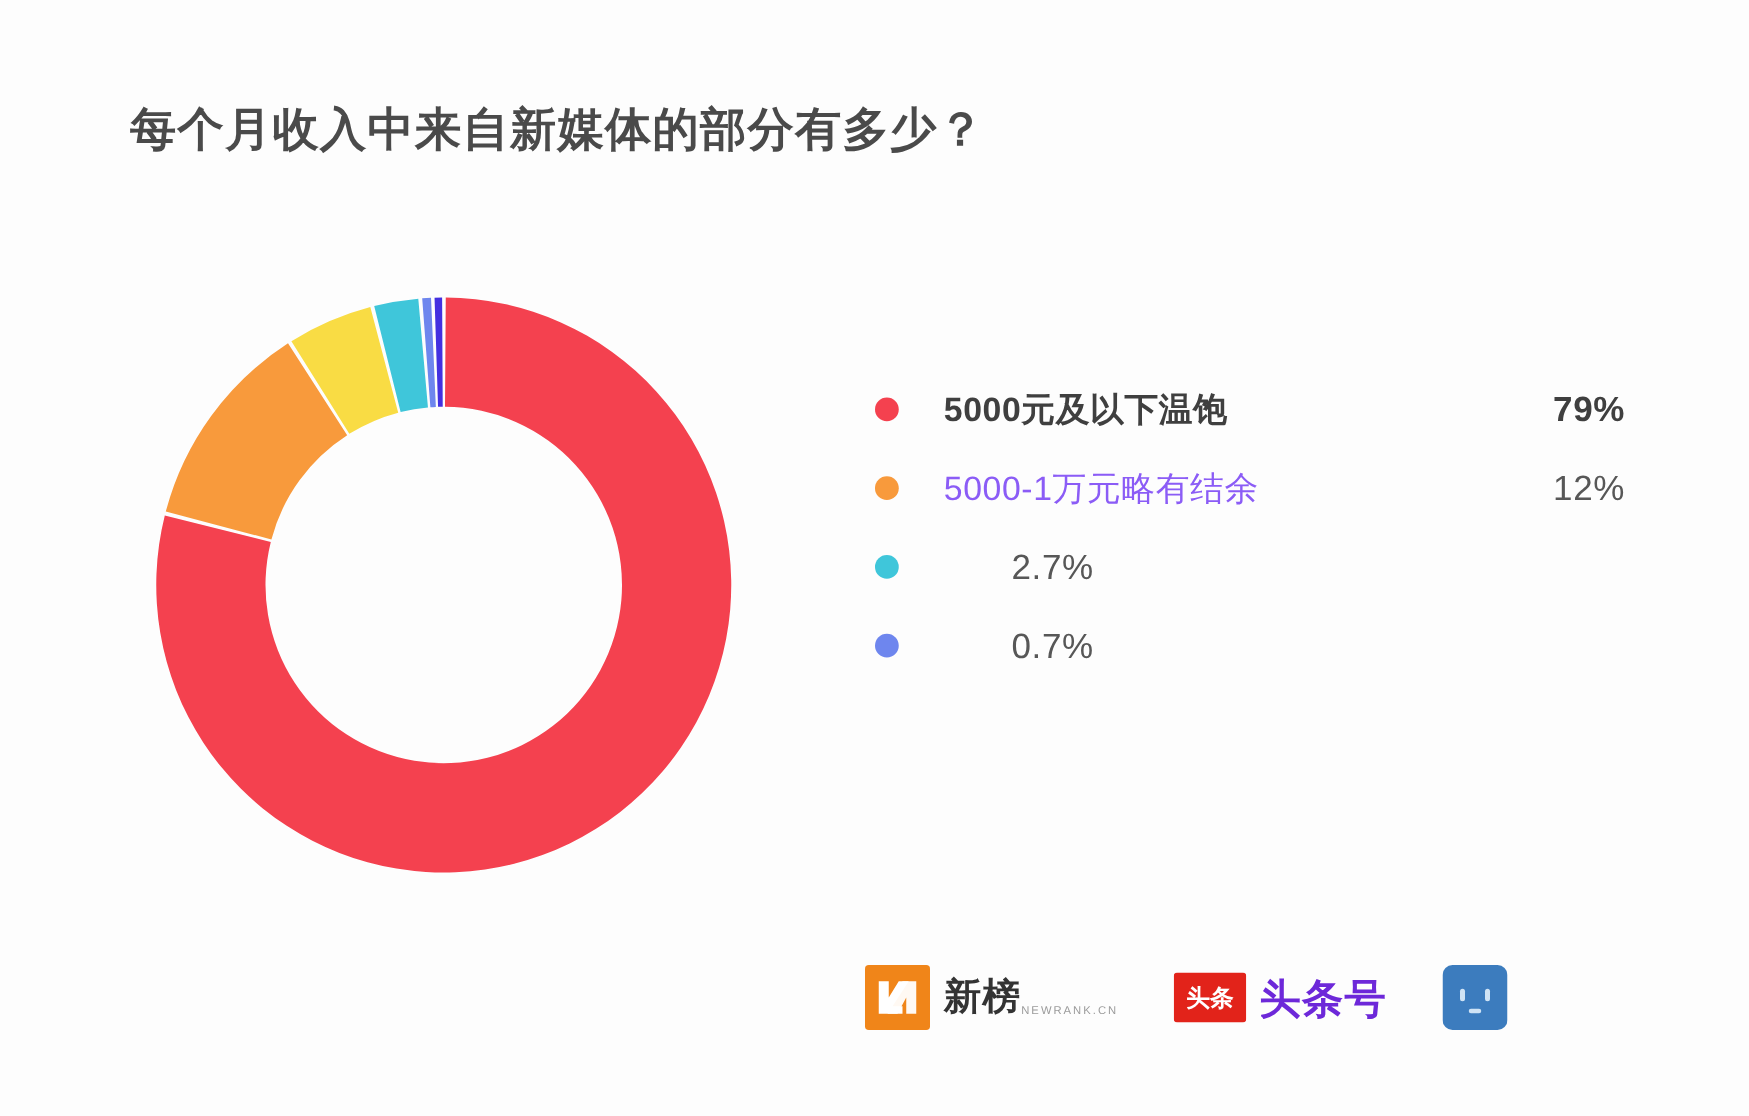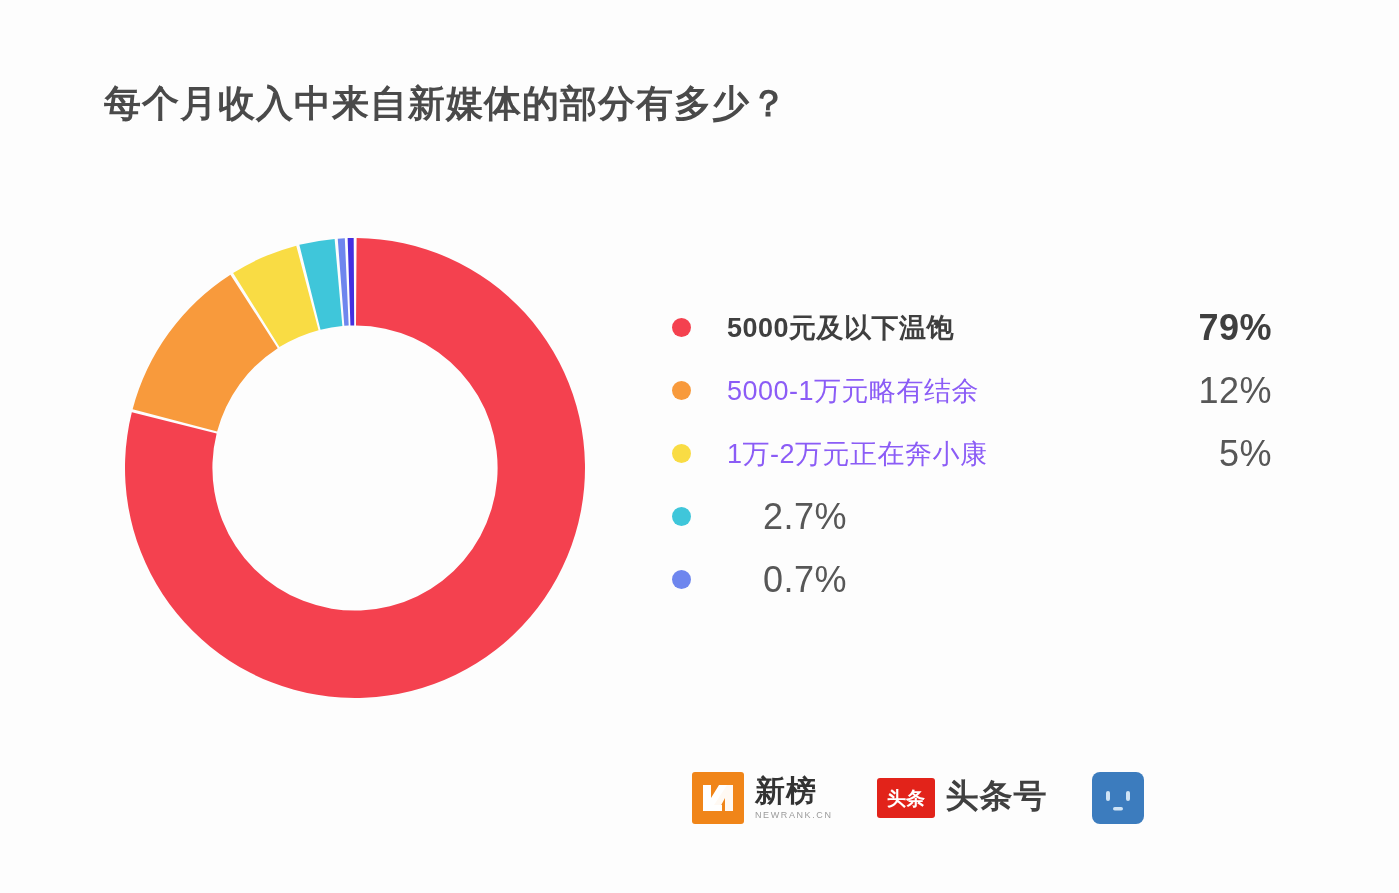--- a/index.html
+++ b/index.html
@@ -47,21 +47,21 @@
   }
   .donut-svg {
     display: block;
     width: 476px;
     height: 476px;
   }
 
   
   .legend {
     position: absolute;
-    left: 672px;
+    left: 700px;
     top: 296px;
     width: 600px;
   }
   .legend-row {
     display: flex;
     align-items: center;
     height: 63px;
   }
   .legend-dot {
     width: 19px;
@@ -71,21 +71,21 @@
     margin-right: 36px;
   }
   .legend-label {
     font-size: 27px;
     color: #8b5cf6;
     letter-spacing: 0.5px;
     white-space: nowrap;
     flex: 1 1 auto;
   }
   .legend-value {
-    font-size: 36px;
+    font-size: 28px;
     color: #575757;
     text-align: right;
     width: 120px;
     flex: 0 0 120px;
     letter-spacing: 0.5px;
     white-space: nowrap;
   }
   .legend-row.is-top .legend-label,
   .legend-row.is-top .legend-value {
     color: #3f3f3f;
@@ -105,39 +105,39 @@
     display: flex;
     align-items: center;
     gap: 11px;
   }
   .logo-mark {
     flex: 0 0 auto;
     display: block;
   }
   .logo-text-block {
     display: flex;
-    flex-direction: column;
+    flex-direction: row;
     justify-content: center;
     line-height: 1;
   }
   .logo-cn {
     font-size: 30px;
     font-weight: bold;
     color: #333333;
     letter-spacing: 1px;
     white-space: nowrap;
   }
   .logo-cn.dark {
-    color: #404040;
+    color: #6d28d9;
   }
   .logo-sub {
     font-size: 9px;
     color: #9b9b9b;
     letter-spacing: 1.6px;
-    margin-top: 5px;
+    margin-top: 21px;
     white-space: nowrap;
   }
   .logo-toutiao .logo-cn { font-size: 33px; }
 </style>
 </head>
 <body>
 
 <div class="slide">
 
   <div class="title">每个月收入中来自新媒体的部分有多少？</div>
@@ -162,25 +162,20 @@
       <span class="legend-label">5000元及以下温饱</span>
       <span class="legend-value">79%</span>
     </div>
 
     <div class="legend-row">
       <span class="legend-dot" style="background: rgb(248, 154, 60);"></span>
       <span class="legend-label">5000-1万元略有结余</span>
       <span class="legend-value">12%</span>
     </div>
 
-    <div class="legend-row">
-      <span class="legend-dot" style="background: rgb(249, 220, 68);"></span>
-      <span class="legend-label">1万-2万元正在奔小康</span>
-      <span class="legend-value">5%</span>
-    </div>
 
     <div class="legend-row">
       <span class="legend-dot" style="background: rgb(63, 198, 218);"></span>
       <span class="legend-value">2.7%</span>
     </div>
 
     <div class="legend-row">
       <span class="legend-dot" style="background: rgb(110, 134, 238);"></span>
       <span class="legend-value">0.7%</span>
     </div>

